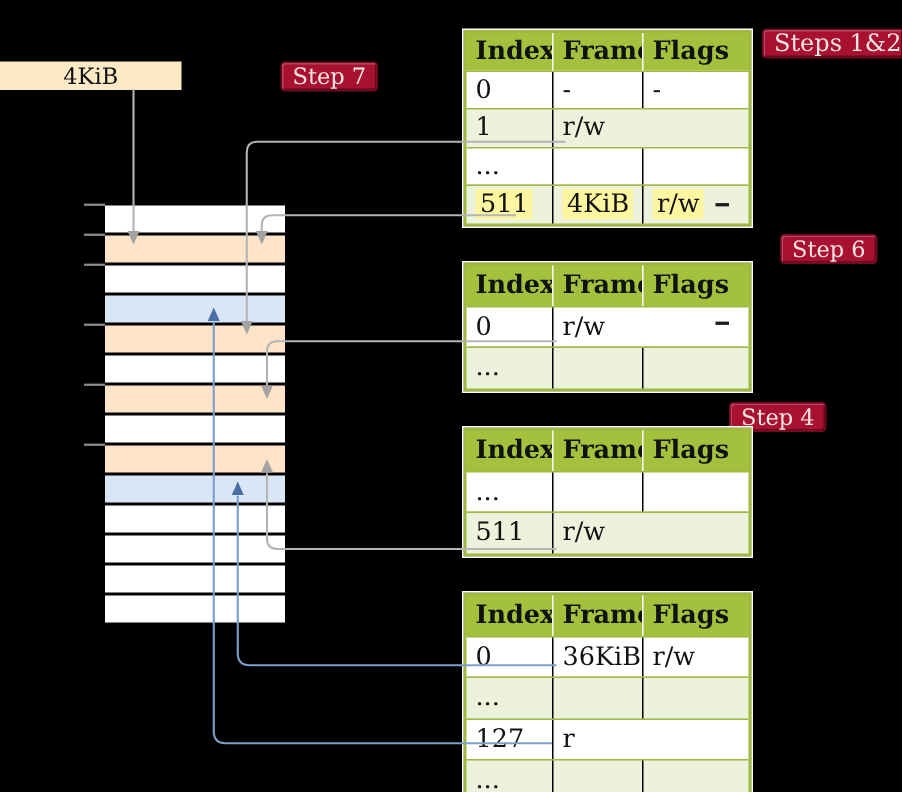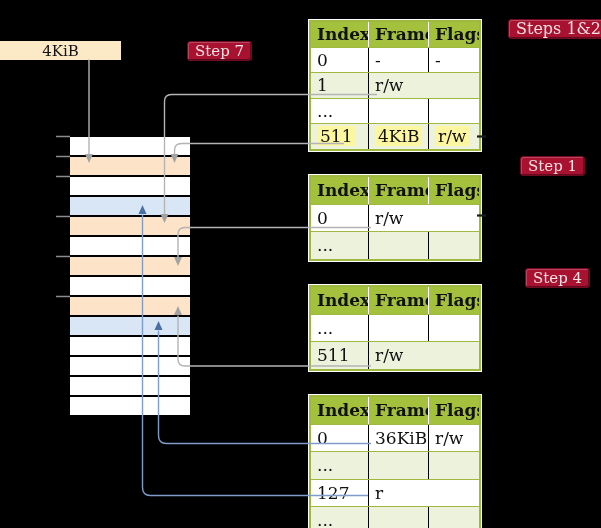--- a/index.html
+++ b/index.html
@@ -14,32 +14,32 @@
     display:flex;align-items:center;justify-content:center}
 
   
   .badge{position:absolute;background:var(--badge_bg);color:var(--badge_text);
     font-size:15px;line-height:16px;padding:1px 7px;border:1px solid #6e0a22;
     border-radius:3px;white-space:nowrap;
     box-shadow:inset 1px 1px 0 rgba(255,255,255,.22), inset -1px -1px 0 rgba(0,0,0,.4)}
   #badge-step0 {left:187px;top:41px}
   #badge-steps12{left:508px;top:19px;font-size:16px}
   #badge-step3 {left:520px;top:156px}
-  #badge-step4 {left:525px;top:268px}
+  #badge-step4 {left:486px;top:268px}
 
   
   #memory-stack{position:absolute;left:68px;top:135px;width:124px;height:282px;
     background:#000;border:2px solid #000;display:flex;flex-direction:column;gap:1.5px}
   .mrow{flex:1}
   .mrow.free{background:var(--frame_free)}
   .mrow.pagetable{background:var(--frame_pagetable)}
   .mrow.data{background:var(--frame_data)}
 
   
-  .ptable{position:absolute;left:309px;width:172px;
+  .ptable{position:absolute;left:309px;width:192px;
     border:2px solid var(--table_border);outline:1.5px solid var(--table_outline);
     background:var(--table_border)}
   .trow{display:grid;grid-template-columns:57px 60px auto;background:#fff}
   .trow.alt{background:var(--table_row_alt_bg)}
   .trow + .trow{border-top:1.5px solid var(--table_border)}
   .trow.thead{background:var(--table_header_bg);color:#fff;font-weight:bold}
   .trow.thead .cell + .cell{border-left:1.5px solid #fff}
   .trow:not(.thead) .cell + .cell{border-left:1px solid #000}
   .cell{padding-left:6px;font-size:17px;display:flex;align-items:center;
     color:#111;overflow:hidden;white-space:nowrap}
@@ -56,21 +56,21 @@
 <body style="background: rgb(0, 0, 0);">
 
 <div id="canvas">
 
   <div id="ptbr-box">
     <span>4KiB</span>
   </div>
 
   <div class="badge" id="badge-step0">Step 7</div>
   <div class="badge" id="badge-steps12">Steps 1&amp;2</div>
-  <div class="badge" id="badge-step3">Step 1</div>
+  <div class="badge" id="badge-step3">Step 6</div>
   <div class="badge" id="badge-step4">Step 4</div>
 
   <div id="memory-stack">
       <div class="mrow free"></div>
       <div class="mrow pagetable"></div>
       <div class="mrow free"></div>
       <div class="mrow data"></div>
       <div class="mrow pagetable"></div>
       <div class="mrow free"></div>
       <div class="mrow pagetable"></div>

